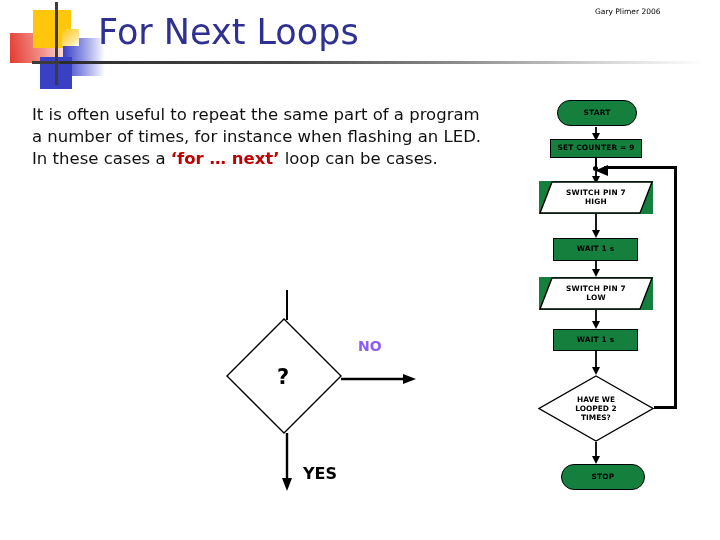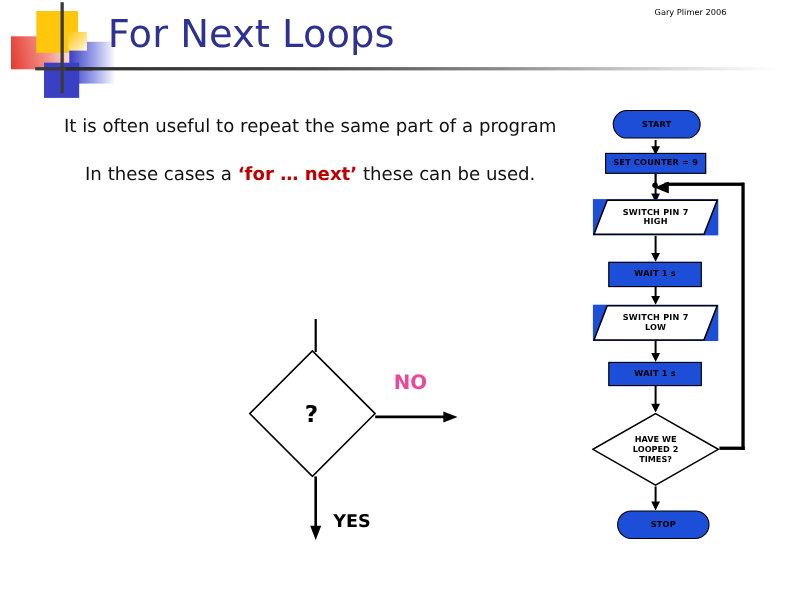--- a/index.html
+++ b/index.html
@@ -67,21 +67,20 @@
     font-family: "DejaVu Sans", sans-serif;
     white-space: nowrap;
   }
 
   
   .body-text {
     position: absolute; left: 32px; top: 104px;
     width: 500px;
     font-size: 16.5px; line-height: 22px; color: #111111;
     font-family: "DejaVu Sans", sans-serif;
-    text-align: center;
   }
   .kw { color: #C00000; font-weight: bold; }
 
   .note-text {
     position: absolute; left: 66px; top: 226px;
     width: 300px;
     font-size: 18.5px; line-height: 28px; color: #111111;
     font-family: "DejaVu Sans", sans-serif;
   }
 
@@ -95,40 +94,40 @@
     width: 116px; height: 116px;
   }
   .dec-diamond svg { display:block; }
   .dec-q {
     position: absolute; left: 277px; top: 365px;
     font-size: 21px; font-weight: bold; color: #000;
     font-family: "DejaVu Sans", sans-serif;
   }
   .no-label {
     position: absolute; left: 358px; top: 338px;
-    font-size: 18px; font-weight: bold; color: #ec4899;
+    font-size: 14px; font-weight: bold; color: #8b5cf6;
     font-family: "DejaVu Sans", sans-serif;
   }
   .yes-label {
     position: absolute; left: 303px; top: 464px;
     font-size: 16px; font-weight: bold; color: #000;
     font-family: "DejaVu Sans", sans-serif;
   }
   .arrow-no {
     position: absolute; left: 341px; top: 371px;
     width: 75px; height: 14px;
   }
   .arrow-yes {
     position: absolute; left: 280px; top: 433px;
     width: 14px; height: 58px;
   }
   .fc-shape {
     position: absolute;
     border: 1.6px solid #000;
-    background: #1d4ed8;
+    background: #15803d;
     display: flex; align-items: center; justify-content: center;
     text-align: center;
     font-size: 7.4px; color: #000; font-weight: bold;
     letter-spacing: 0.2px; line-height: 8.6px;
     font-family: "DejaVu Sans", sans-serif;
   }
   .fc-term { border-radius: 14px; }
   .fc-para { border: none; }
   .fc-para-svg { position:absolute; left:0; top:0; }
   .fc-para-label {
@@ -168,22 +167,22 @@
     <div class="logo-vline"></div>
     <div class="logo-hline"></div>
   </div>
 
   <div class="title">For Next Loops</div>
   <div class="divider"></div>
   <div class="author">Gary Plimer 2006</div>
 
   <div class="body-text">
     <span>It is often useful to repeat the same part of a program</span><br>
-    <br>
-    <span>In these cases a </span><span class="kw">‘for … next’</span><span> these can be used.</span>
+    <span>a number of times, for instance when flashing an LED.</span><br>
+    <span>In these cases a </span><span class="kw">‘for … next’</span><span> loop can be cases.</span>
   </div>
 
 
   <div>
     <div class="dec-stem"></div>
     <div class="dec-diamond">
       <svg width="116" height="116" viewBox="0 0 116 116">
         <polygon points="58,1 115,58 58,115 1,58" fill="#ffffff" stroke="#000000" stroke-width="1.4"></polygon>
       </svg>
     </div>

